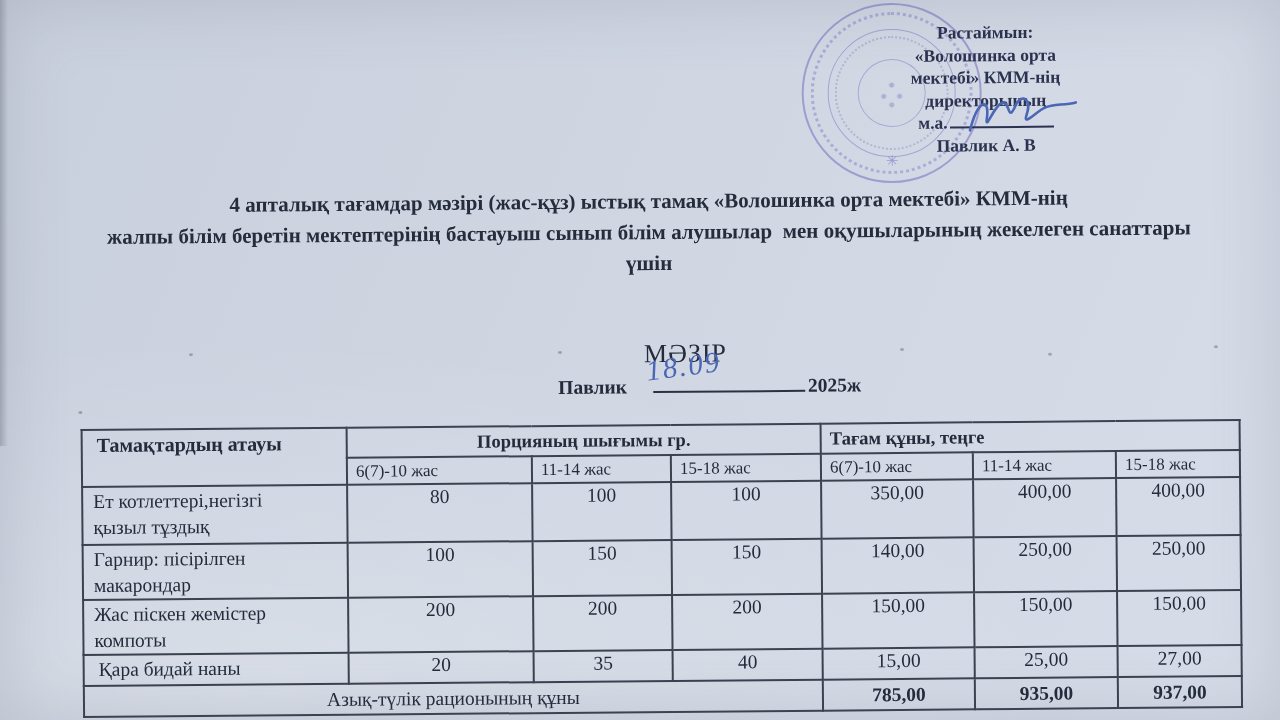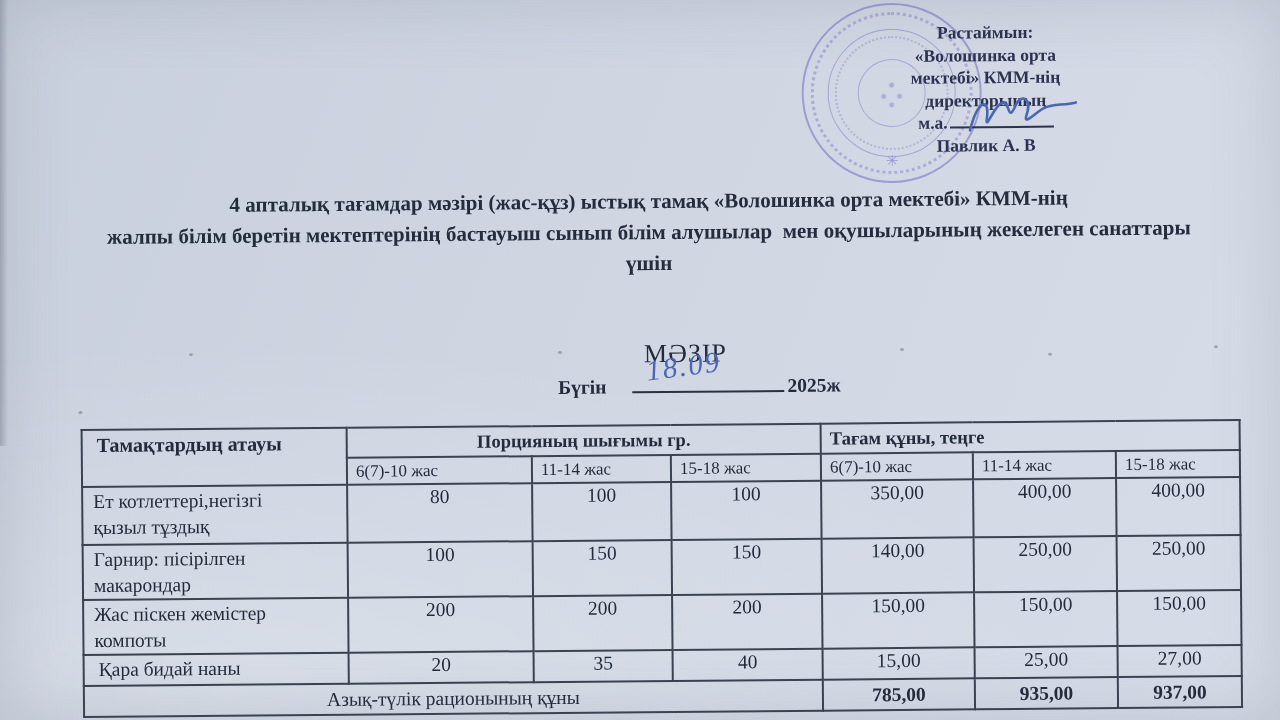--- a/index.html
+++ b/index.html
@@ -110,21 +110,21 @@
     </svg>
 
     <div class="title">
       <div>4 апталық тағамдар мәзірі (жас-құз) ыстық тамақ «Волошинка орта мектебі» КММ-нің</div>
       <div>жалпы білім беретін мектептерінің бастауыш сынып білім алушылар  мен оқушыларының жекелеген санаттары</div>
       <div>үшін</div>
     </div>
 
     <div class="mezir">МӘЗІР</div>
     <div class="dateline">
-      <span>Бүгін</span><span class="gap"></span><span class="date-underline"></span><span class="year">2025ж</span>
+      <span>Павлик</span><span class="gap"></span><span class="date-underline"></span><span class="year">2025ж</span>
     </div>
     <div class="handwritten">18.09</div>
 
     <div class="speck" style="left:189px; top:349px;"></div>
     <div class="speck" style="left:558px; top:350px;"></div>
     <div class="speck" style="left:900px; top:350px;"></div>
     <div class="speck" style="left:1214px; top:350px;"></div>
     <div class="speck" style="left:1048px; top:356px;"></div>
     <div class="speck" style="left:78px; top:406px;"></div>
 

